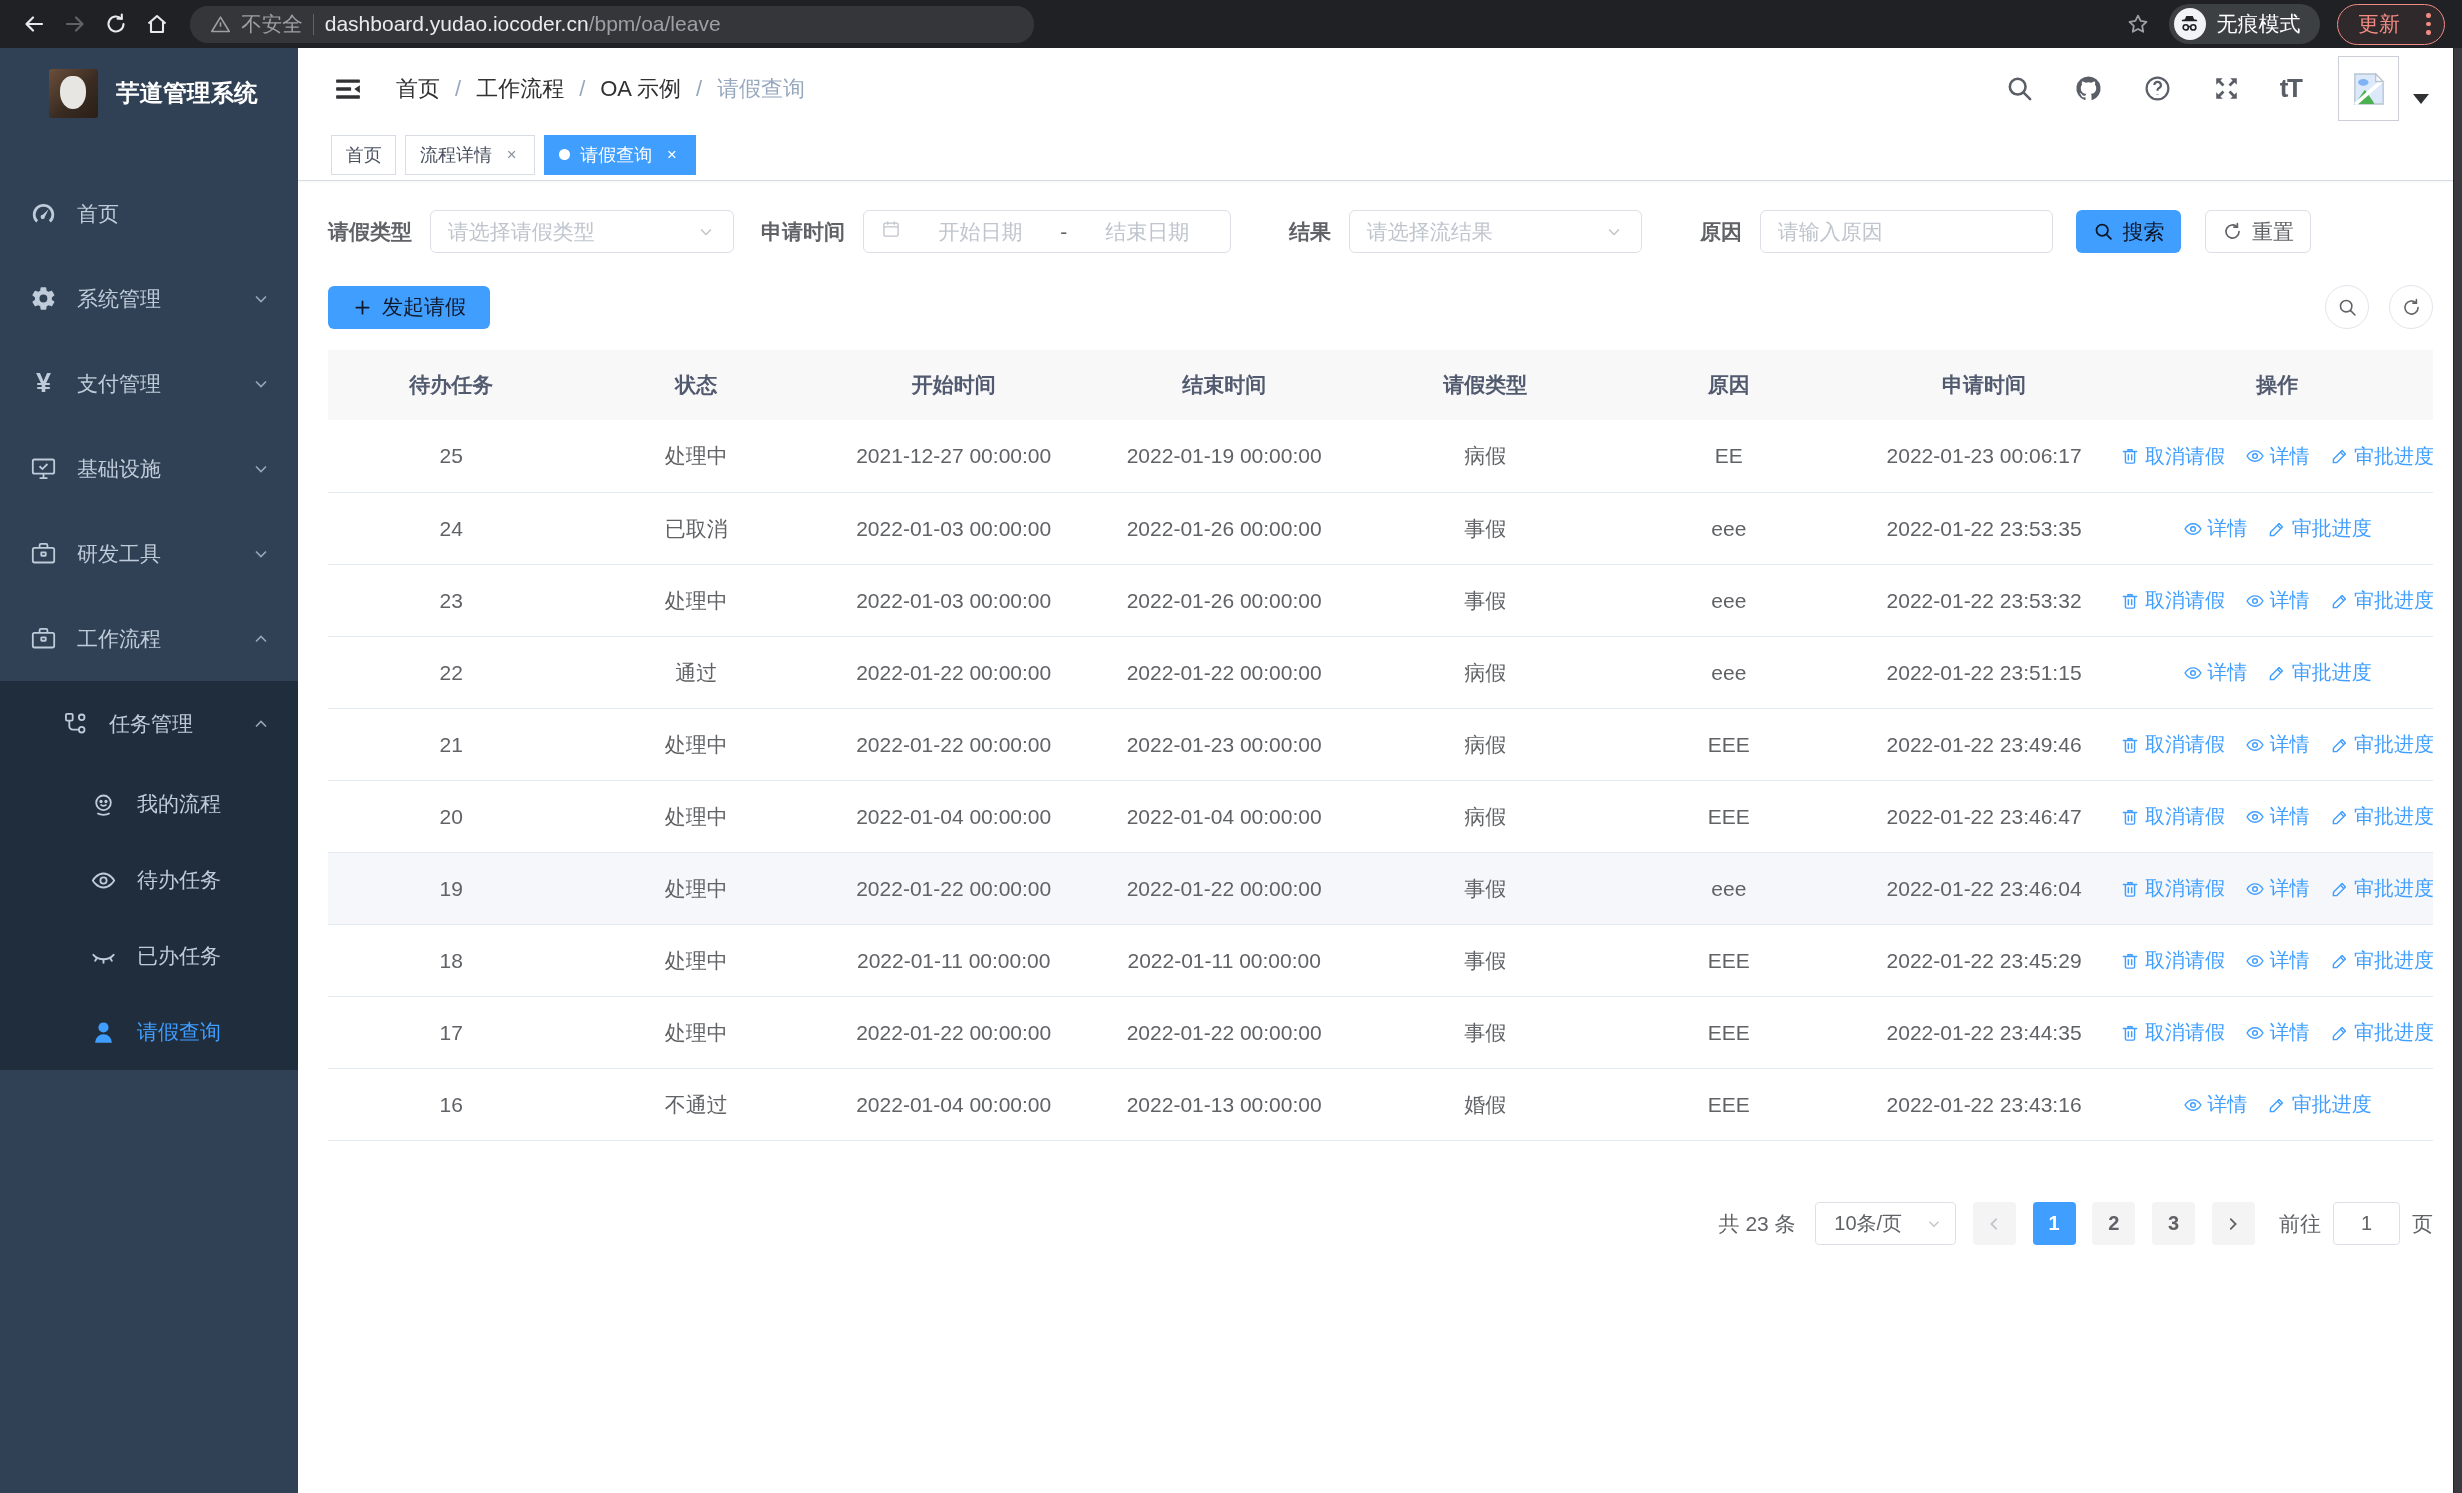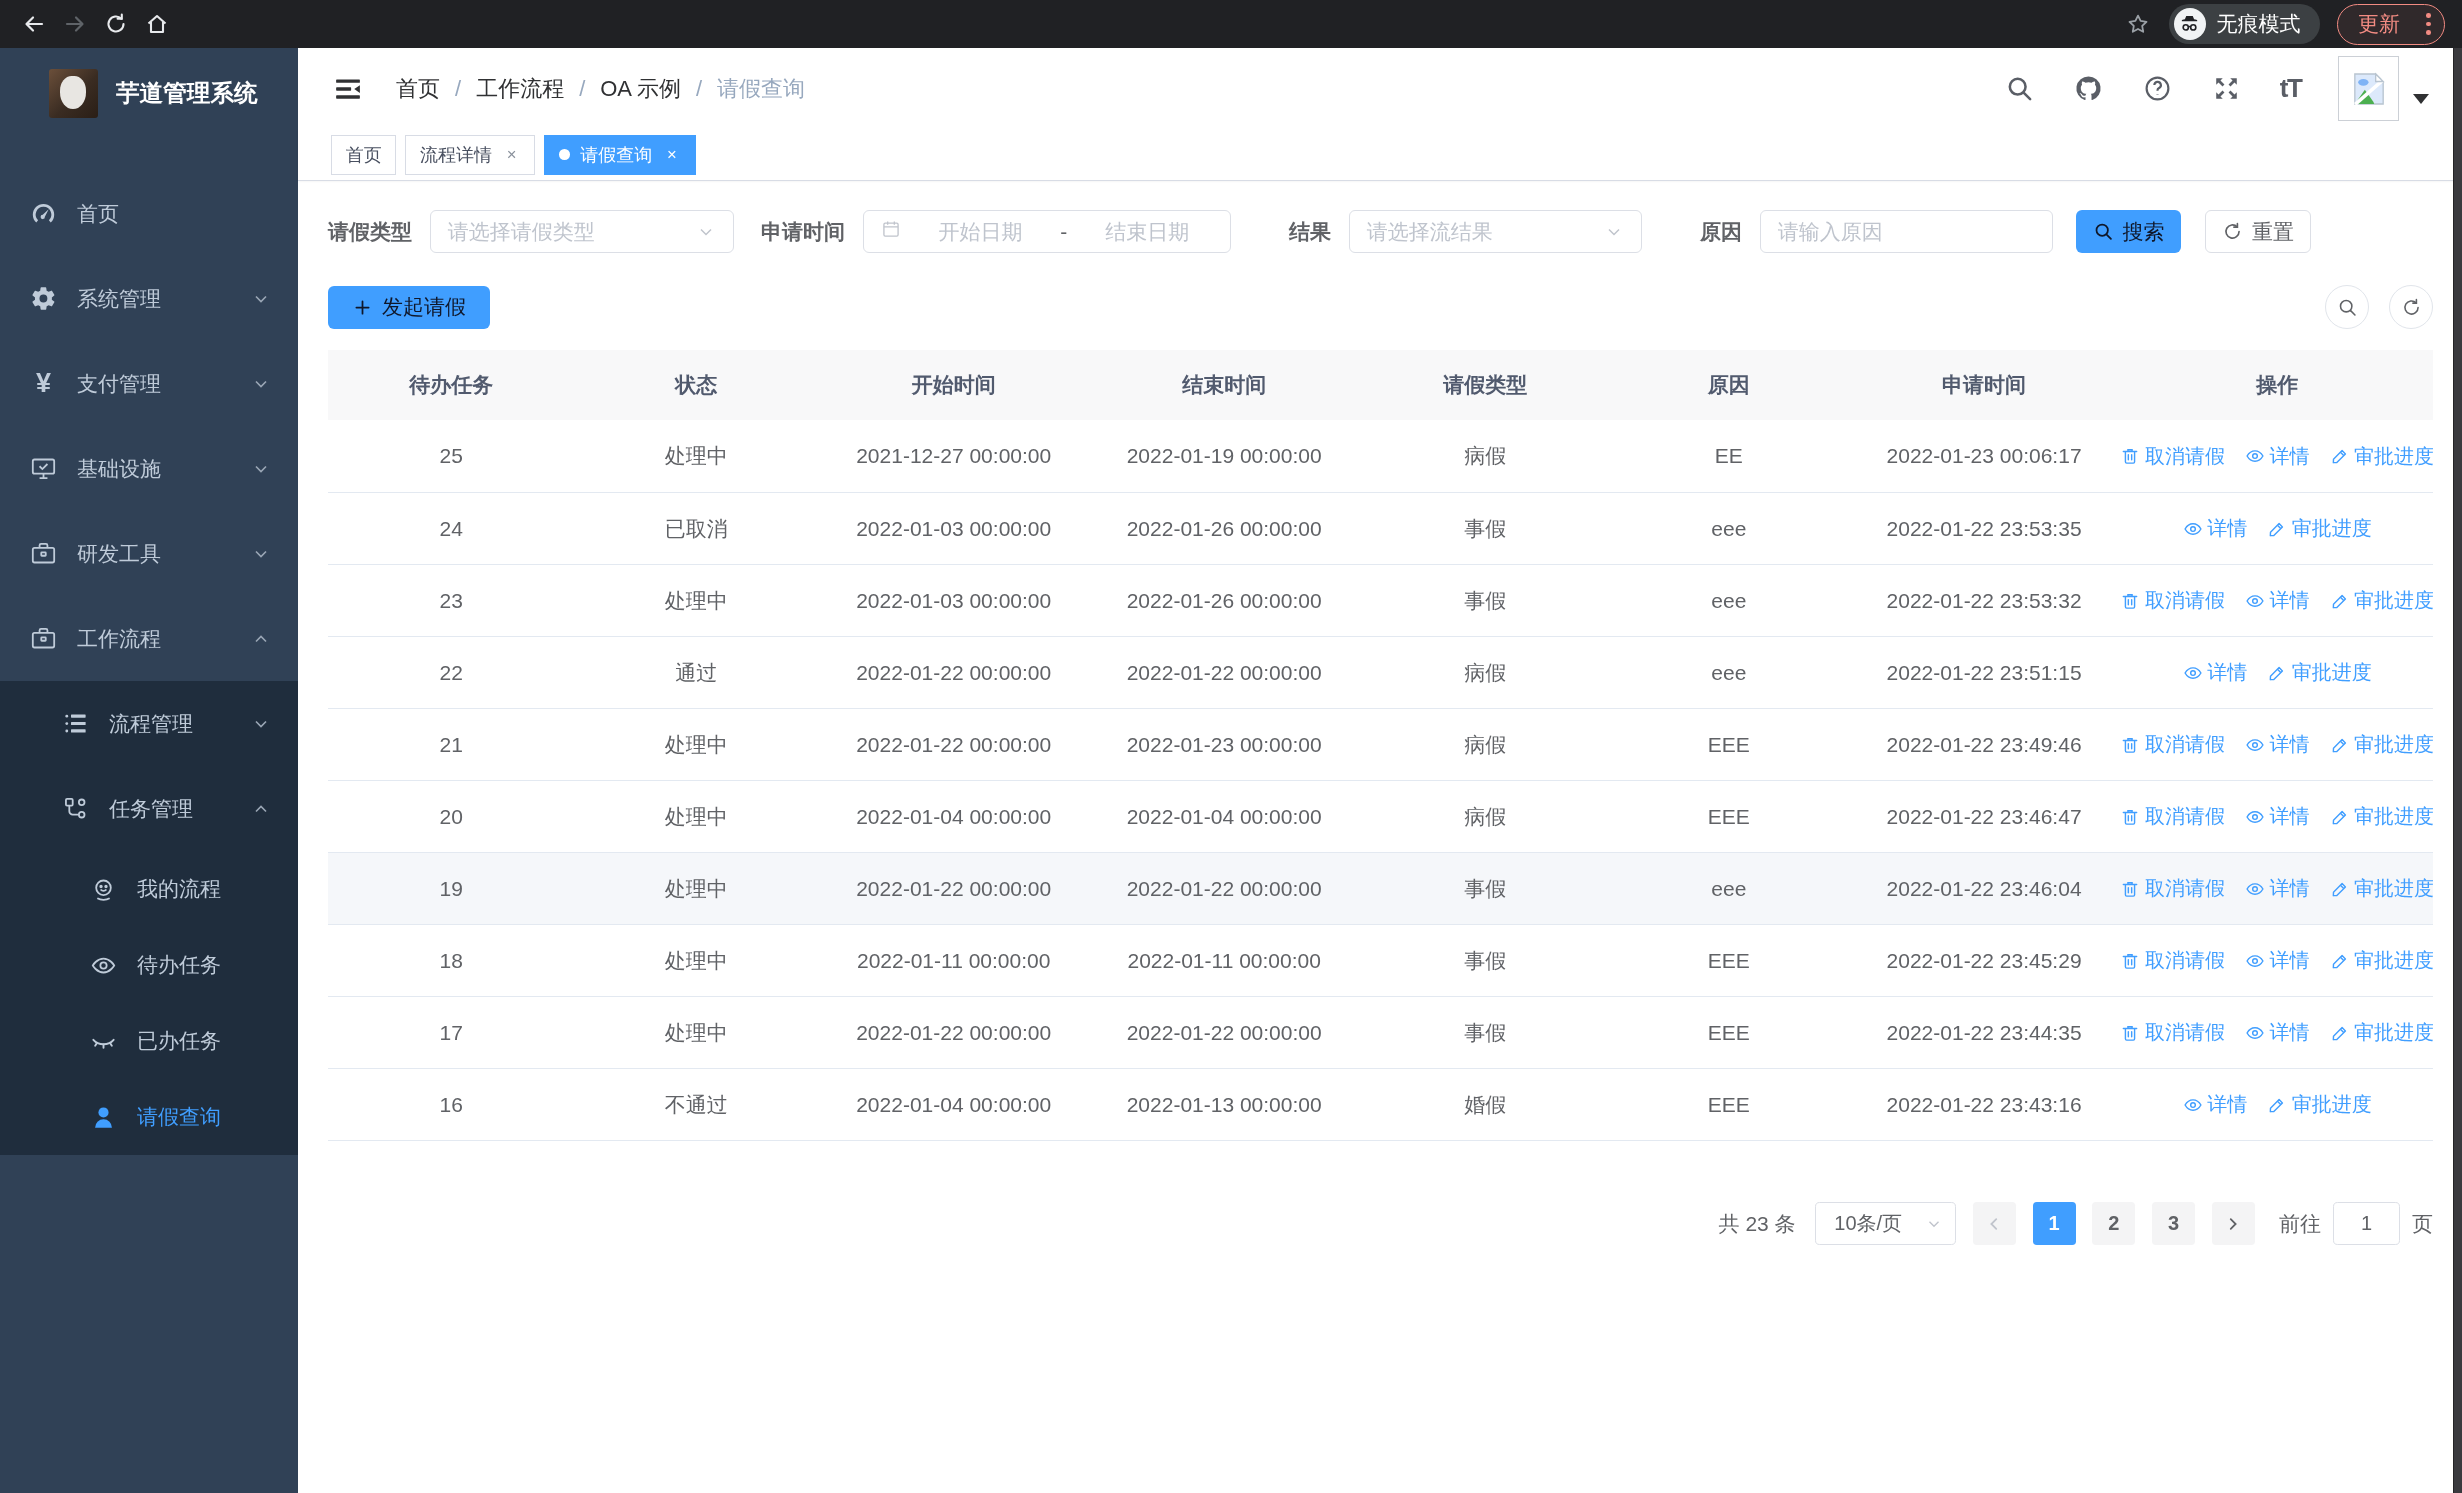--- a/index.html
+++ b/index.html
@@ -158,20 +158,32 @@
         <path d="M19.5 12a7.5 7.5 0 1 1-2.2-5.3"></path>
         <path d="M17.8 2.6v4.2h-4.2"></path>
       </svg>
   </div>
   <div class="nav-ico">
     <svg viewBox="0 0 24 24" fill="none" stroke="currentColor" stroke-width="2.1" stroke-linejoin="round">
         <path d="M3.5 11.5 12 4l8.5 7.5"></path>
         <path d="M6 10v10h12V10"></path>
       </svg>
   </div>
+  <div class="url-pill">
+    <span class="url-warning">
+      <svg viewBox="0 0 24 24" fill="none" stroke="currentColor" stroke-width="1.8" stroke-linejoin="round">
+          <path d="M12 3.5 22 20H2z"></path>
+          <path d="M12 9.5v5"></path>
+          <path d="M12 17.2v.2"></path>
+        </svg>
+    </span>
+    <span class="warn-label">不安全</span>
+    <span class="url-sep"></span>
+    <span class="url-text"><span>dashboard.yudao.iocoder.cn</span><span class="path">/bpm/oa/leave</span></span>
+  </div>
   <div class="chrome-spacer"></div>
   <div class="nav-ico star-ico">
     <svg viewBox="0 0 24 24" fill="none" stroke="currentColor" stroke-width="1.8" stroke-linejoin="round">
         <path d="m12 3.6 2.6 5.3 5.9.9-4.3 4.1 1 5.9-5.2-2.8-5.2 2.8 1-5.9L3.5 9.8l5.9-.9z"></path>
       </svg>
   </div>
   <div class="incog-chip">
     <span class="incog-circle">
       <svg viewBox="0 0 24 24">
           <path fill="#202124" d="M7.2 6.6 8.6 3.2h6.8l1.4 3.4c1.9.3 3.2.9 3.2.9v1.2H4V7.5s1.3-.6 3.2-.9z"></path>
@@ -260,36 +272,20 @@
               <path d="M8.5 7V4.8a1.3 1.3 0 0 1 1.3-1.3h4.4a1.3 1.3 0 0 1 1.3 1.3V7"></path>
               <rect x="10" y="11" width="4" height="3" rx="0.5"></rect>
             </svg>
         </span>
         <span class="mi-label">工作流程</span>
         <span class="mi-arrow"><svg viewBox="0 0 24 24" fill="none" stroke="currentColor" stroke-width="2">
               <path d="m6 15 6-6 6 6"></path>
             </svg></span>
       </div>
       <div class="submenu">
-        <div class="menu-item lvl2">
-          <span class="mi-ico">
-            <svg viewBox="0 0 24 24" fill="currentColor">
-                <rect x="8" y="4" width="13" height="2.8" rx="0.5"></rect>
-                <rect x="8" y="10.6" width="13" height="2.8" rx="0.5"></rect>
-                <rect x="8" y="17.2" width="13" height="2.8" rx="0.5"></rect>
-                <rect x="3" y="4.2" width="2.5" height="2.5" rx="1.2"></rect>
-                <rect x="3" y="10.8" width="2.5" height="2.5" rx="1.2"></rect>
-                <rect x="3" y="17.4" width="2.5" height="2.5" rx="1.2"></rect>
-              </svg>
-          </span>
-          <span class="mi-label">流程管理</span>
-          <span class="mi-arrow"><svg viewBox="0 0 24 24" fill="none" stroke="currentColor" stroke-width="2">
-                <path d="m6 9 6 6 6-6"></path>
-              </svg></span>
-        </div>
         <div class="menu-item lvl2">
           <span class="mi-ico">
             <svg viewBox="0 0 24 24" fill="none" stroke="currentColor" stroke-width="1.6">
                 <rect x="3.5" y="3.5" width="6" height="6" rx="1"></rect>
                 <circle cx="17.5" cy="6.5" r="2.5"></circle>
                 <circle cx="17.5" cy="17.5" r="2.5"></circle>
                 <path d="M6.5 9.5v5a3 3 0 0 0 3 3h5"></path>
               </svg>
           </span>
           <span class="mi-label">任务管理</span>

